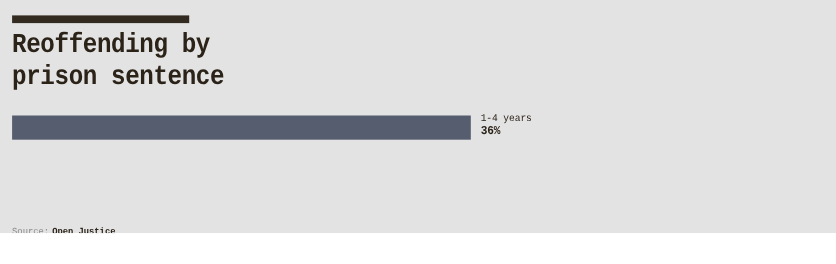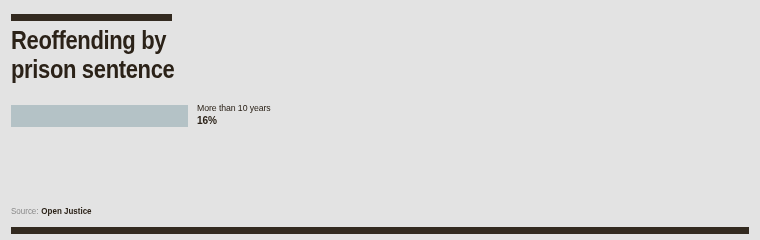--- a/index.html
+++ b/index.html
@@ -3,23 +3,23 @@
 <meta charset="utf-8">
 <style>
   html, body {
     margin: 0;
     padding: 0;
     background: #ffffff;
   }
   #infographic {
     position: relative;
     width: 760px;
-    height: 240px;
+    height: 212px;
     background: #e3e3e3;
-    font-family: Liberation Sans, sans-serif;
+    font-family: Liberation Mono, monospace;
     overflow: hidden;
     box-sizing: border-box;
   }
   .top-rule {
     position: absolute;
     left: 11px;
     top: 14px;
     width: 161px;
     height: 7px;
     background: #332a20;
@@ -110,29 +110,29 @@
 <div id="infographic">
 
   <div class="top-rule"></div>
 
   <div class="chart-title">Reoffending by
 prison sentence</div>
 
   <div class="bars">
 
 
+    <div class="bar-row">
+      <div class="bar" style="width: 417px; background: rgb(86, 93, 110);"></div>
+      <div class="bar-label" style="left: 426px;">
+        <span class="bar-cat">1-4 years</span>
+        <span class="bar-pct">36%</span>
+      </div>
+    </div>
 
 
-    <div class="bar-row">
-      <div class="bar" style="width: 177px; background: rgb(180, 194, 198);"></div>
-      <div class="bar-label" style="left: 186px;">
-        <span class="bar-cat">More than 10 years</span>
-        <span class="bar-pct">16%</span>
-      </div>
-    </div>
 
   </div>
 
   <div class="source">
     <span class="source-label">Source:</span><span class="source-name">Open Justice</span>
   </div>
 
   <div class="bottom-rule"></div>
 
 </div>

